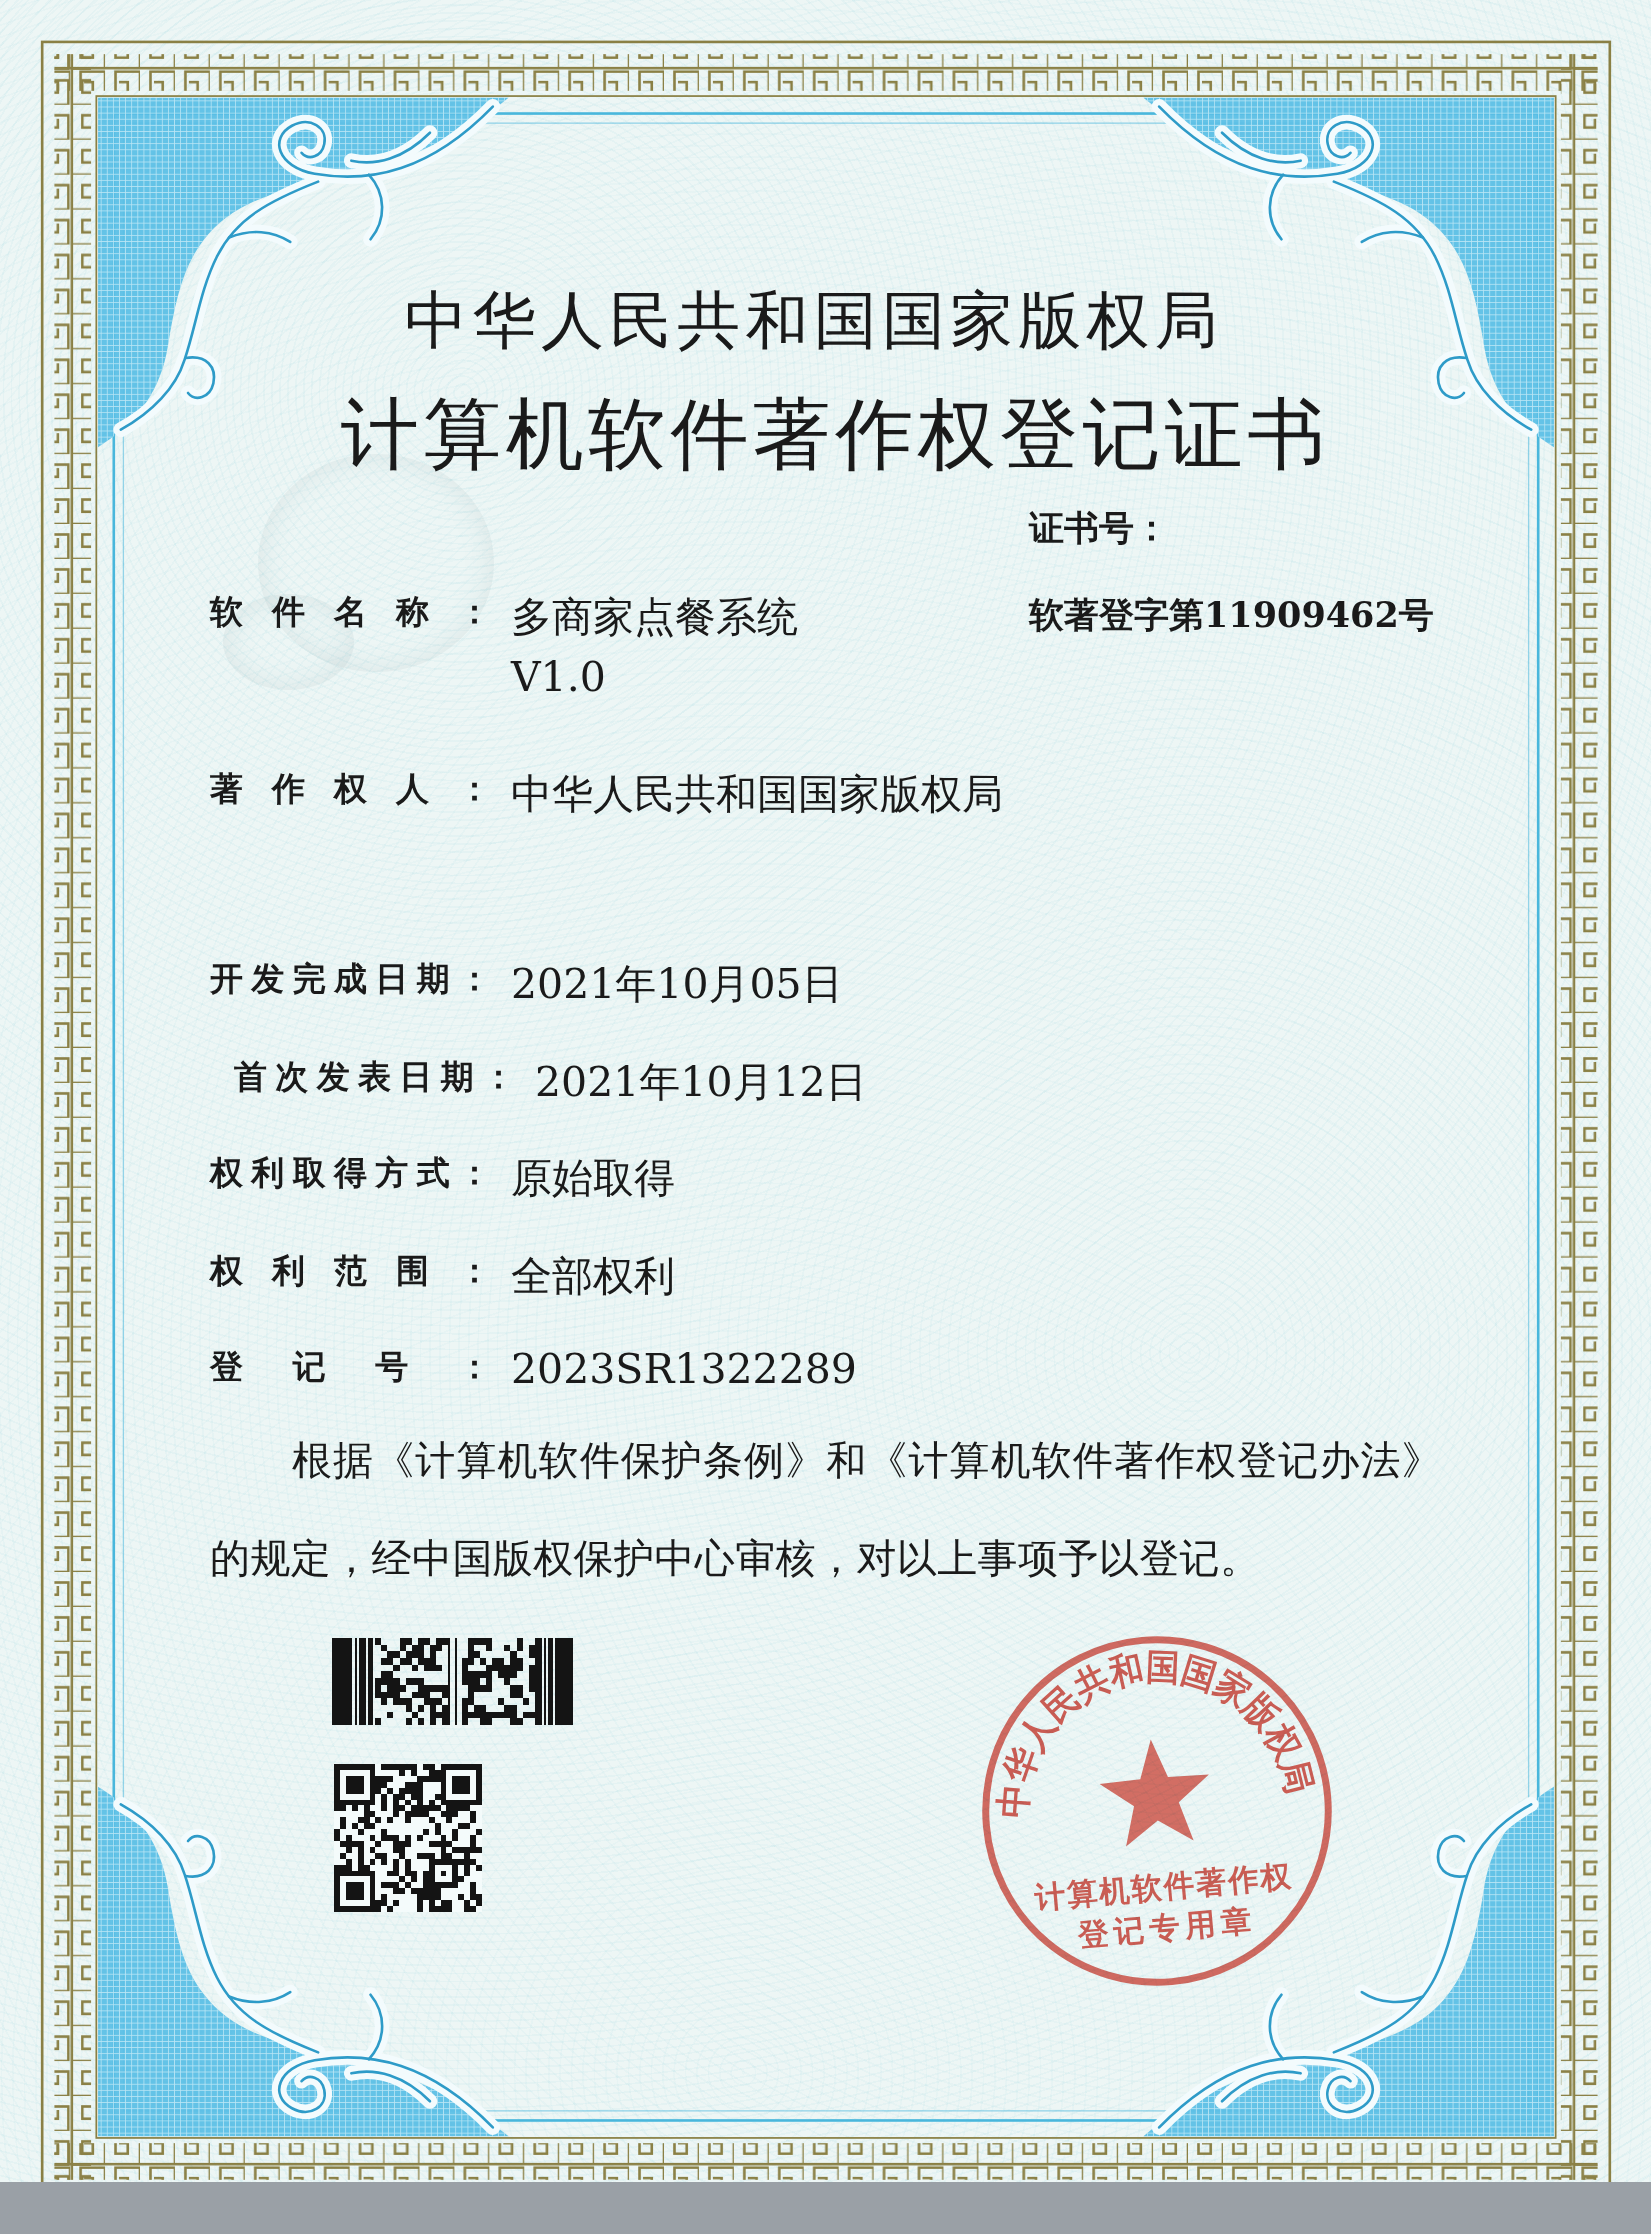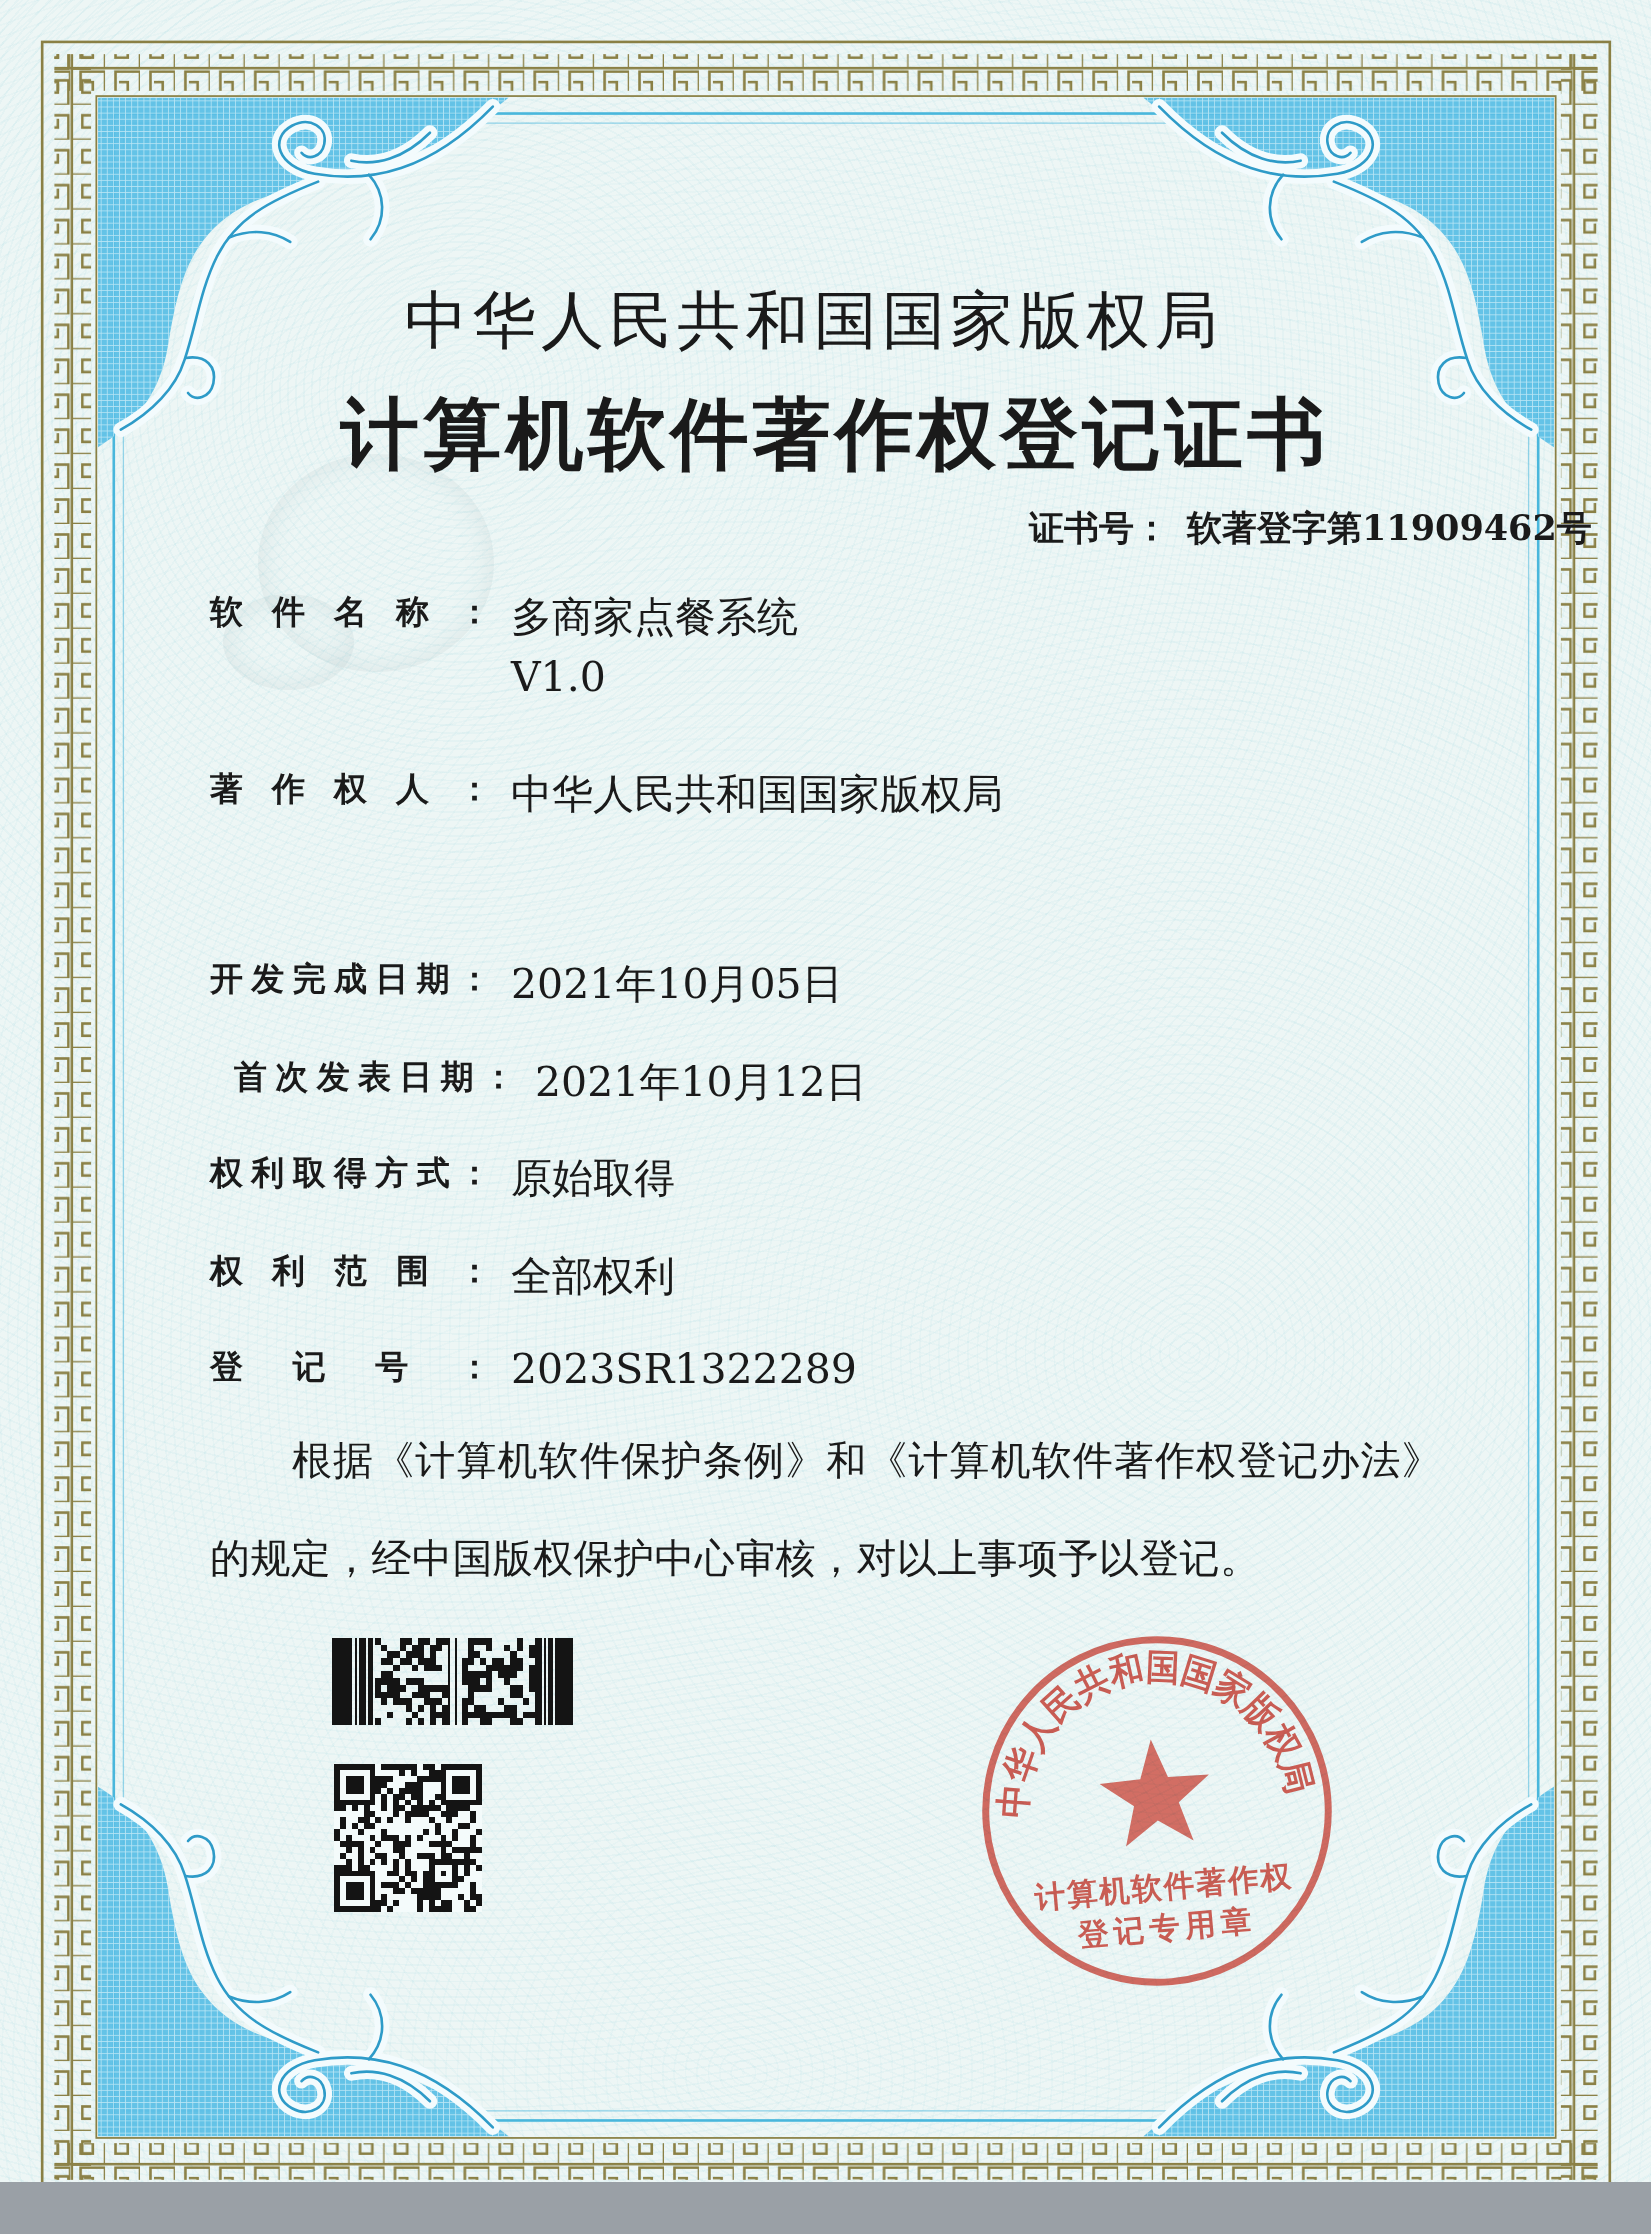--- a/index.html
+++ b/index.html
@@ -17,25 +17,25 @@
   .abs{position:absolute;}
   svg{display:block;}
   #borders{position:absolute;left:0;top:0;}
   
   #authority{
     left:0; right:24.5px; top:278px; text-align:center;
     font-size:63px; font-weight:500; letter-spacing:5.2px; white-space:nowrap;
   }
   #certTitle{
     left:0; right:24.5px; top:383px; text-align:center;
-    font-size:78px; font-weight:700; letter-spacing:4.4px; white-space:nowrap;padding-left:43px;
+    font-size:78px; font-weight:400; letter-spacing:4.4px; white-space:nowrap;padding-left:43px;
   }
   #certNo{
     left:1029px; top:505px; font-size:35px; font-weight:600;
-    display:flex; gap:18px; white-space:nowrap;
+    display:flex; gap:40px; white-space:nowrap;flex-direction:column;
   }
   .fieldRow{position:absolute; left:210px; white-space:nowrap;}
   .fieldLabel{
     display:inline-block; width:281px; font-size:33px; font-weight:700;
     text-align:justify; text-align-last:justify; vertical-align:top;
   }
   .fieldValue{
     position:absolute; left:301px; top:0; font-size:41px; font-weight:500; white-space:nowrap;
   }
   #row-name   {top:590px;}

